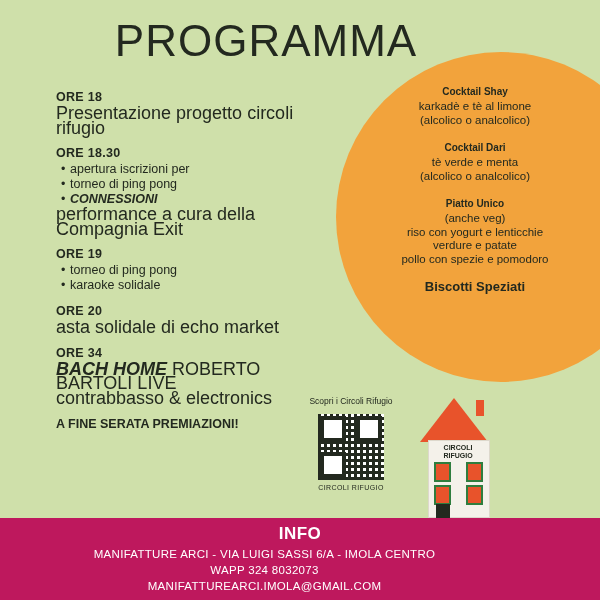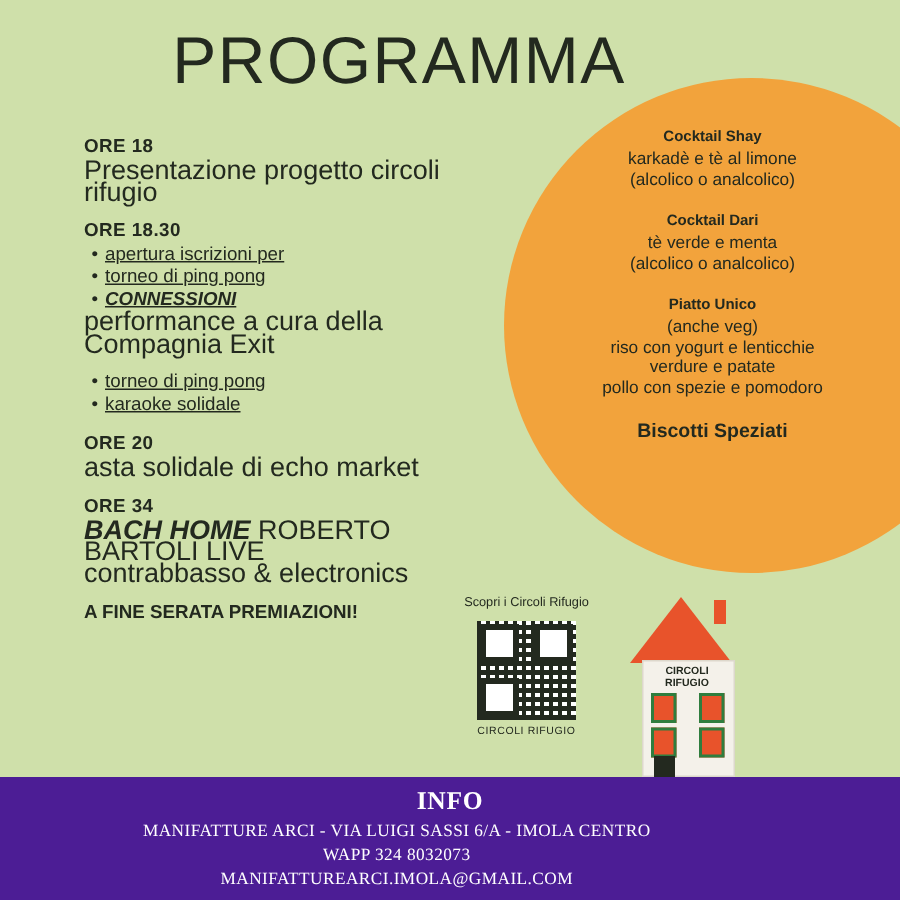--- a/index.html
+++ b/index.html
@@ -30,22 +30,21 @@
     border-radius: 50%;
     background: #f2a33c;
   }
   
   .info-band {
     position: absolute;
     left: 0;
     bottom: 0;
     width: 600px;
     height: 82px;
-    background: #4c1d95;
-    font-family: Liberation Serif, serif;
+    background: #be185d;
   }
   .title {
     position: absolute;
     left: 0;
     top: 16px;
     width: 532px;
     text-align: center;
     font-size: 44px;
     letter-spacing: 1px;
     color: #23291f;
@@ -75,21 +74,20 @@
   }
   .bullets {
     margin: 0;
     padding-left: 14px;
     list-style: none;
   }
   .bullets li {
     font-size: 12.5px;
     line-height: 15px;
     position: relative;
-    text-decoration: underline;
   }
   .bullets li:before {
     content: "\2022";
     position: absolute;
     left: -9px;
     top: 0;
   }
   .ital-bold {
     font-style: italic;
     font-weight: bold;
@@ -298,20 +296,21 @@
         </li>
         <li>
           <span class="ital-bold">CONNESSIONI</span>
         </li>
       </ul>
       <div class="line">performance a cura della</div>
       <div class="line">Compagnia Exit</div>
     </div>
 
     <div class="block">
+      <div class="hour">ORE 19</div>
       <ul class="bullets">
         <li>
           <span>torneo di ping pong</span>
         </li>
         <li>
           <span>karaoke solidale</span>
         </li>
       </ul>
     </div>
 

